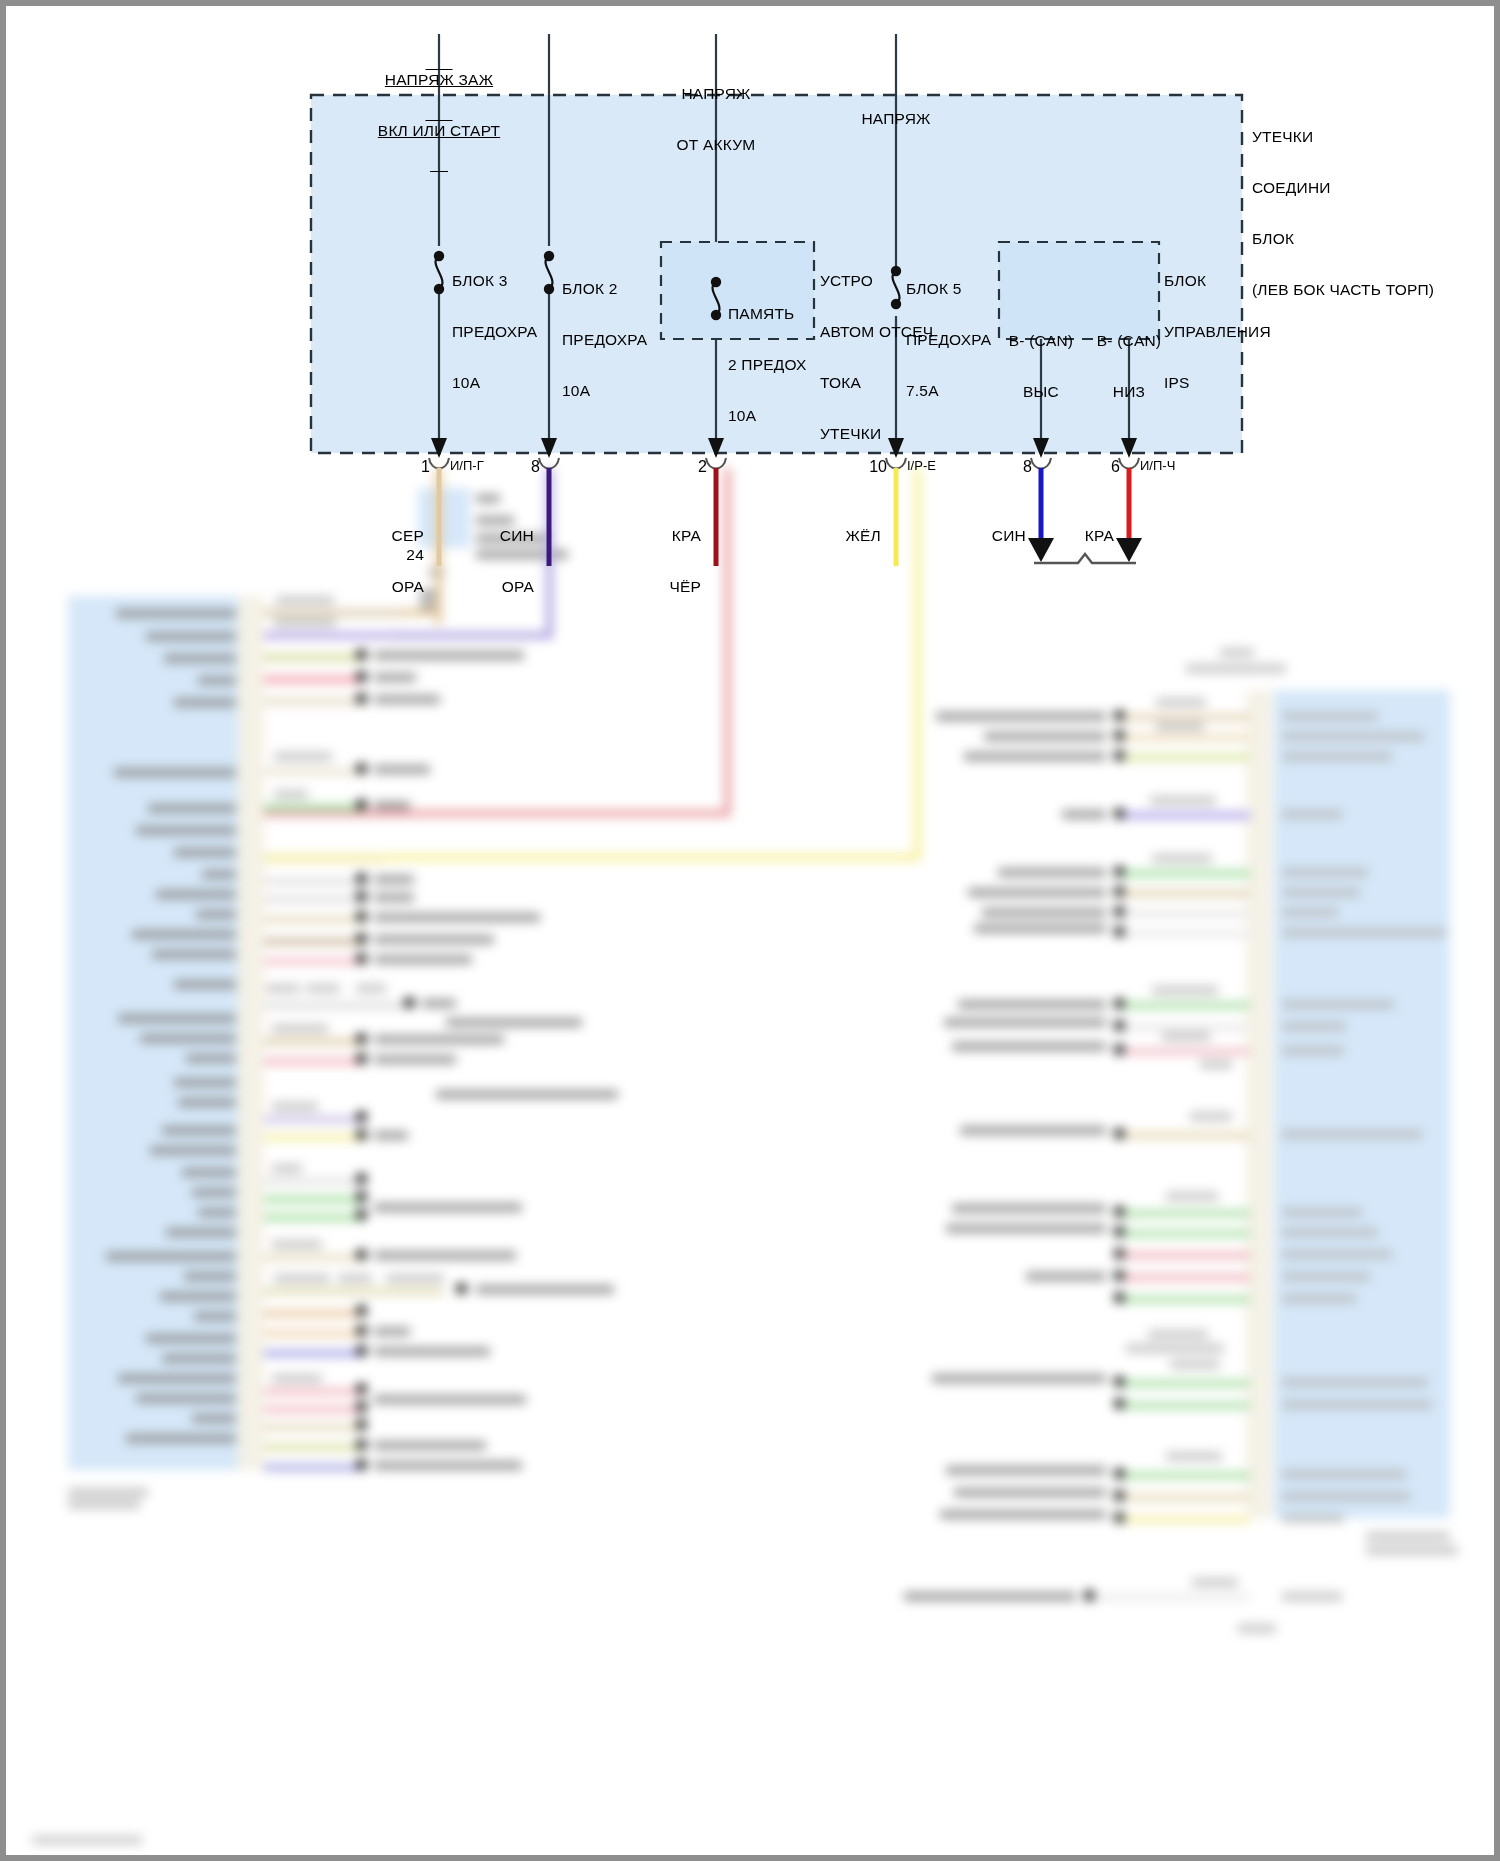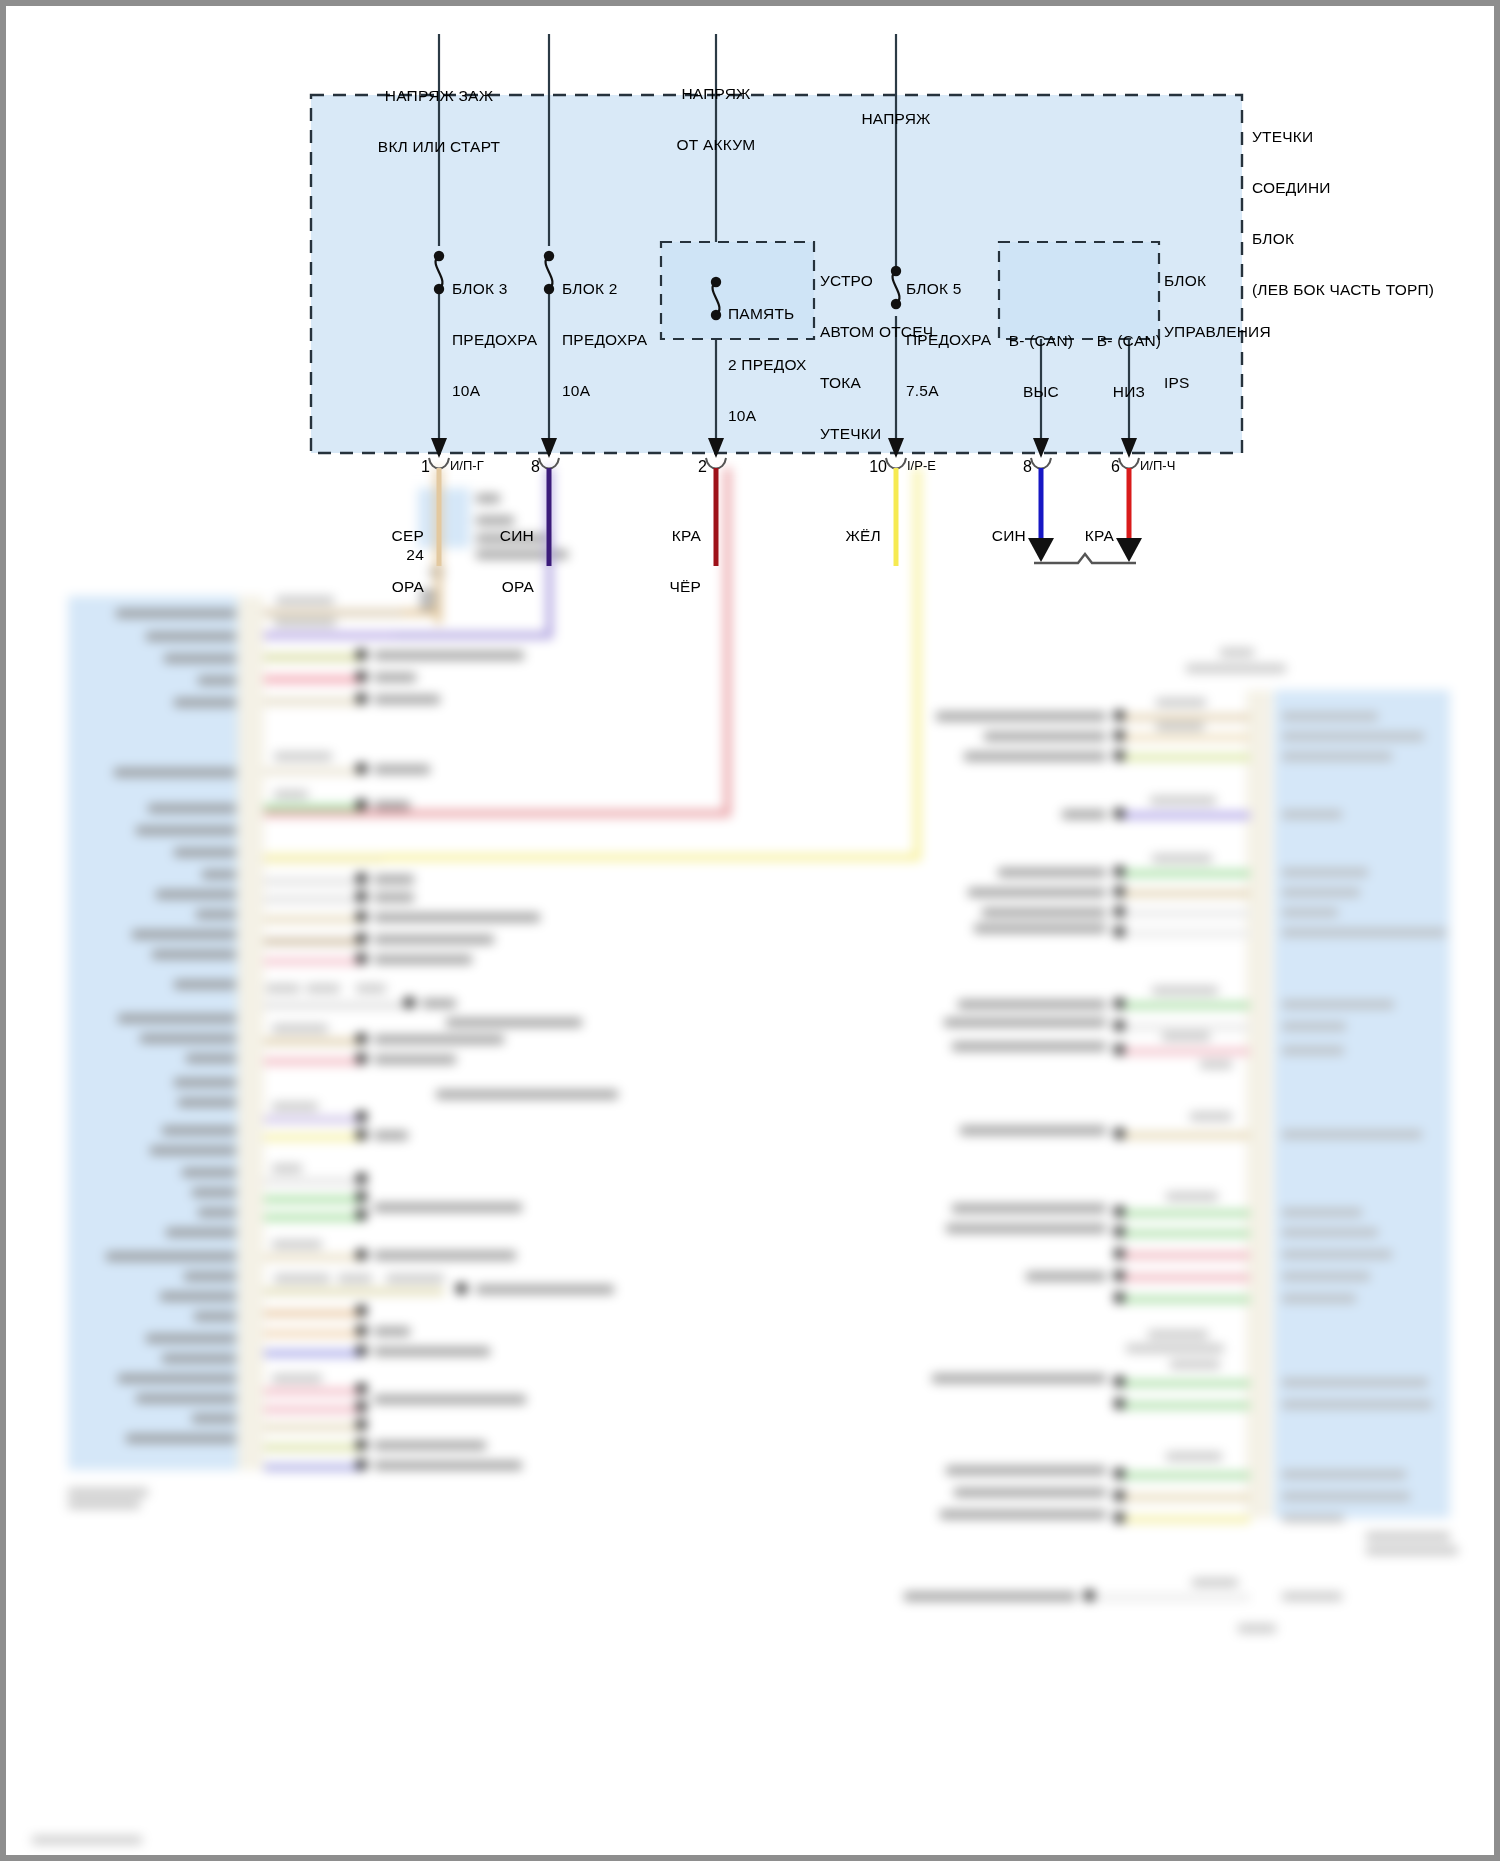--- a/index.html
+++ b/index.html
@@ -444,40 +444,40 @@
       <line x1="710" y1="462" x2="710" y2="560" stroke="#9e1119" stroke-width="5"></line>
       <line x1="890" y1="462" x2="890" y2="560" stroke="#f6ea52" stroke-width="5"></line>
 
       <line x1="1035" y1="462" x2="1035" y2="536" stroke="#1717c4" stroke-width="5"></line>
       <line x1="1123" y1="462" x2="1123" y2="536" stroke="#d91b1b" stroke-width="5"></line>
       <polygon points="1035,556 1022,532 1048,532" fill="#111"></polygon>
       <polygon points="1123,556 1110,532 1136,532" fill="#111"></polygon>
       <path d="M1028,557 L1072,557 L1079,548 L1086,557 L1130,557" fill="none" stroke="#555" stroke-width="2.4"></path>
     </svg>
 
-    <div class="lbl c" style="left:433px;top:47px;">
+    <div class="lbl c" style="left:433px;top:31px;text-decoration:underline;">
       <div>НАПРЯЖ ЗАЖ</div>
       <div>ВКЛ ИЛИ СТАРТ</div>
     </div>
     <div class="lbl c" style="left:710px;top:45px;">
       <div>НАПРЯЖ</div>
       <div>ОТ АККУМ</div>
     </div>
     <div class="lbl c" style="left:890px;top:70px;">
       <div>НАПРЯЖ</div>
     </div>
 
     <div class="lbl" style="left:1246px;top:88px;">
       <div>УТЕЧКИ</div>
       <div>СОЕДИНИ</div>
       <div>БЛОК</div>
       <div>(ЛЕВ БОК ЧАСТЬ ТОРП)</div>
     </div>
 
-    <div class="lbl" style="left:446px;top:240px;">
+    <div class="lbl" style="left:446px;top:232px;">
       <div>БЛОК 3</div>
       <div>ПРЕДОХРА</div>
       <div>10А</div>
     </div>
 
     <div class="lbl" style="left:556px;top:240px;">
       <div>БЛОК 2</div>
       <div>ПРЕДОХРА</div>
       <div>10А</div>
     </div>

